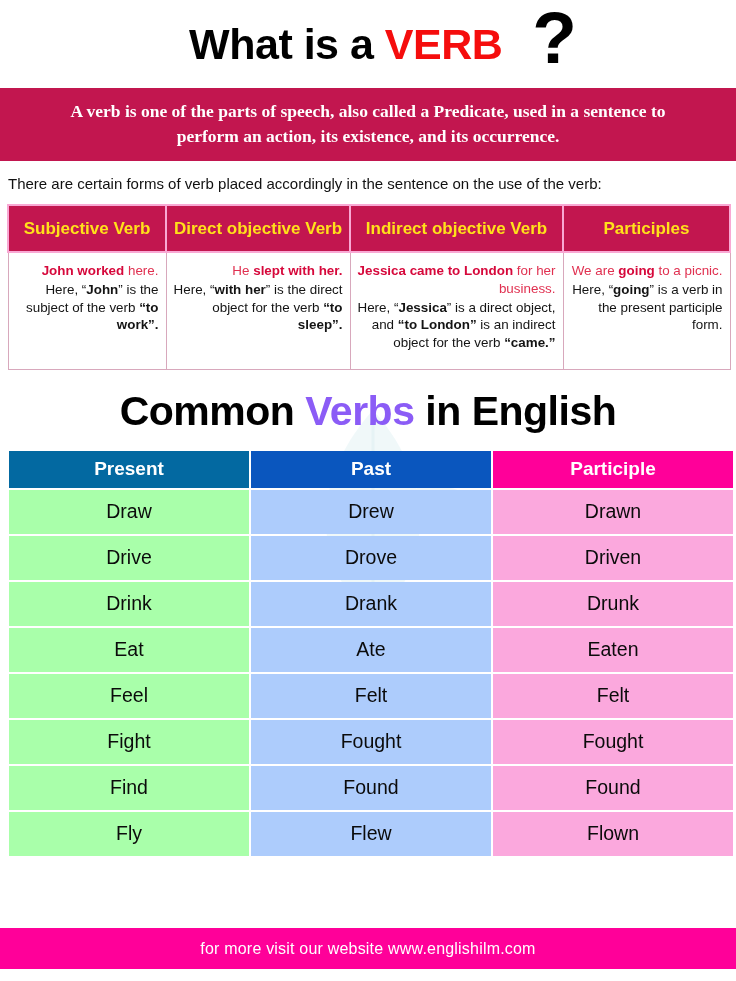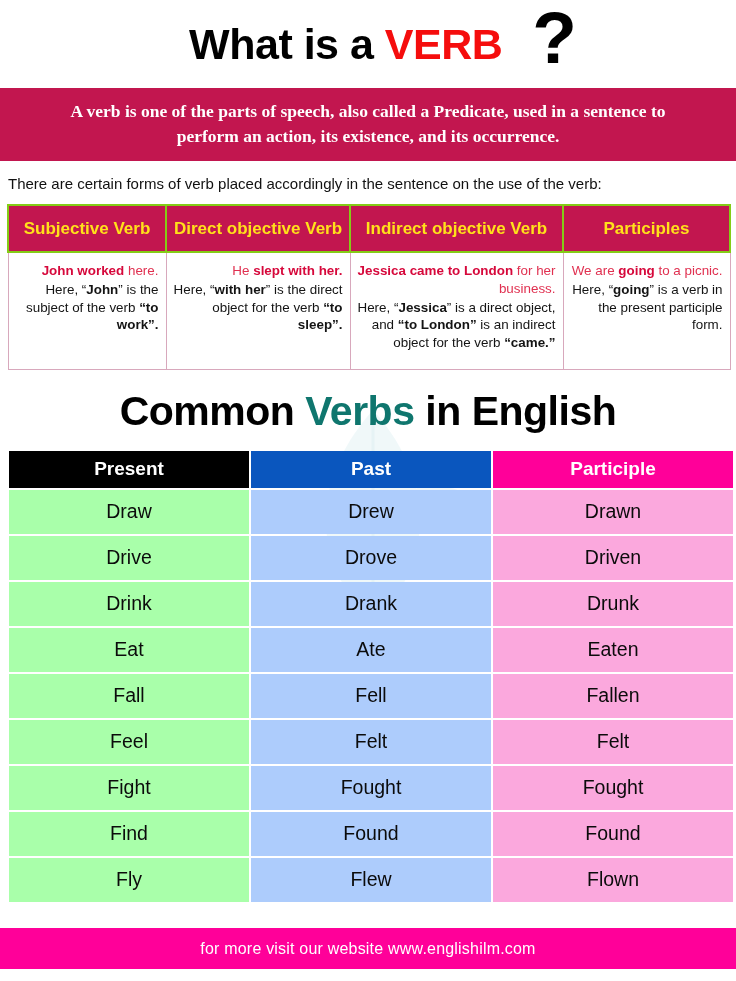--- a/index.html
+++ b/index.html
@@ -90,21 +90,21 @@
     table-layout: fixed;
   }
   .forms-table th {
     background: #C2164F;
     color: #FFE11A;
     font-size: 17px;
     font-weight: bold;
     line-height: 1.25;
     text-align: center;
     padding: 12px 4px;
-    border: 2px solid #84cc16;
+    border: 2px solid #f9a8d4;
     vertical-align: middle;
   }
   .forms-table td {
     background: #ffffff;
     font-size: 13.4px;
     color: #141414;
     text-align: right;
     line-height: 1.33;
     padding: 9px 7px 10px 7px;
     border: 1px solid #D8A8BC;
@@ -127,38 +127,38 @@
 
   
   .verbs-heading {
     text-align: center;
     font-size: 41px;
     font-weight: bold;
     color: #000000;
     padding: 18px 0 14px 0;
     letter-spacing: -0.5px;
   }
-  .verbs-heading .accent { color: #0f766e; }
+  .verbs-heading .accent { color: #8b5cf6; }
 
   
   .verbs-table {
     width: 722px;
     margin: 0 7px;
     border-collapse: separate;
     border-spacing: 2px 2px;
     table-layout: fixed;
   }
   .verbs-table th {
     font-size: 19px;
     font-weight: bold;
     color: #ffffff;
     text-align: center;
     padding: 7px 0 8px 0;
   }
-  .verbs-table th.h-present  { background: #000000; }
+  .verbs-table th.h-present  { background: #0369a1; }
   .verbs-table th.h-past     { background: #0A56BE; }
   .verbs-table th.h-part     { background: #FF0099; }
   .verbs-table td {
     font-size: 19.5px;
     color: #0B0B0B;
     text-align: center;
     padding: 8px 0 9px 0;
     height: 27px;
   }
   .verbs-table td.c-present { background: #A9FFAA; }
@@ -270,25 +270,20 @@
           <td class="c-present">Drink</td>
           <td class="c-past">Drank</td>
           <td class="c-part">Drunk</td>
         </tr>
         <tr>
           <td class="c-present">Eat</td>
           <td class="c-past">Ate</td>
           <td class="c-part">Eaten</td>
         </tr>
         <tr>
-          <td class="c-present">Fall</td>
-          <td class="c-past">Fell</td>
-          <td class="c-part">Fallen</td>
-        </tr>
-        <tr>
           <td class="c-present">Feel</td>
           <td class="c-past">Felt</td>
           <td class="c-part">Felt</td>
         </tr>
         <tr>
           <td class="c-present">Fight</td>
           <td class="c-past">Fought</td>
           <td class="c-part">Fought</td>
         </tr>
         <tr>

